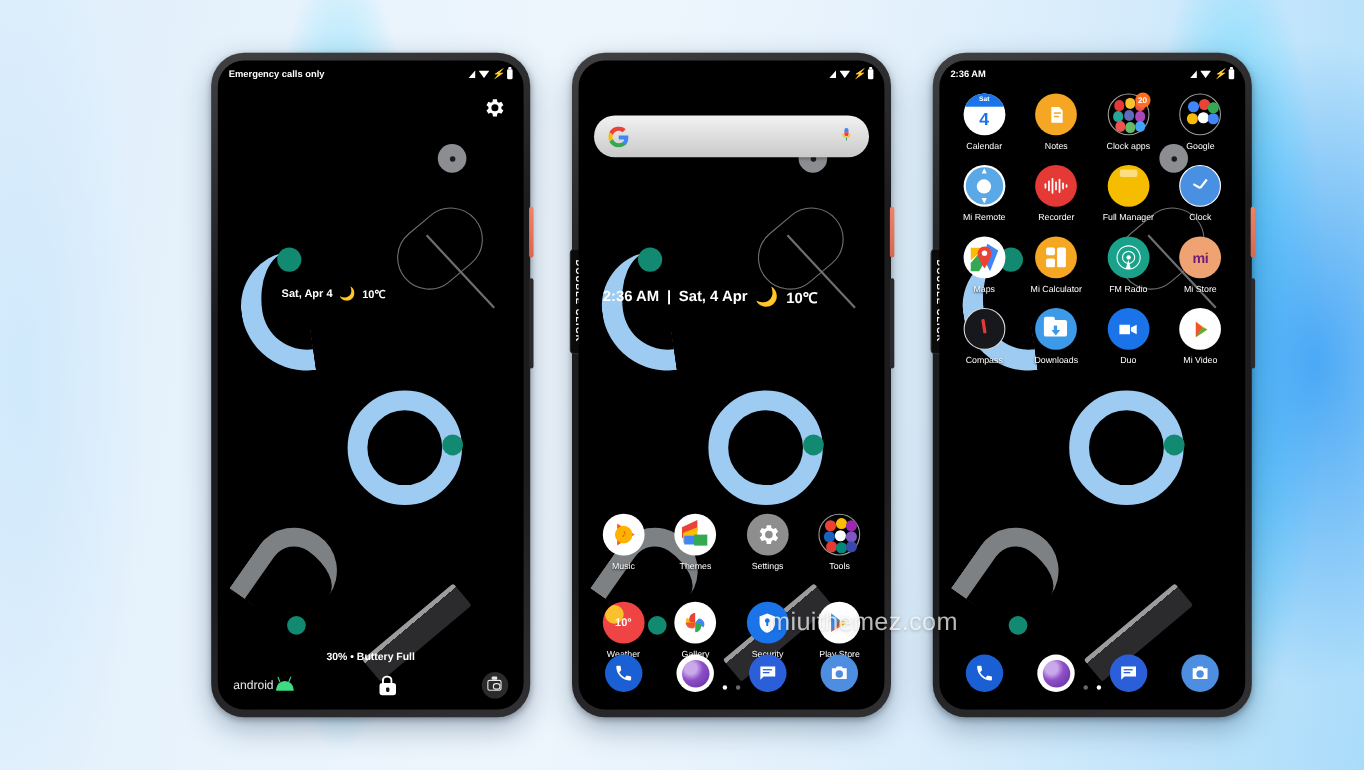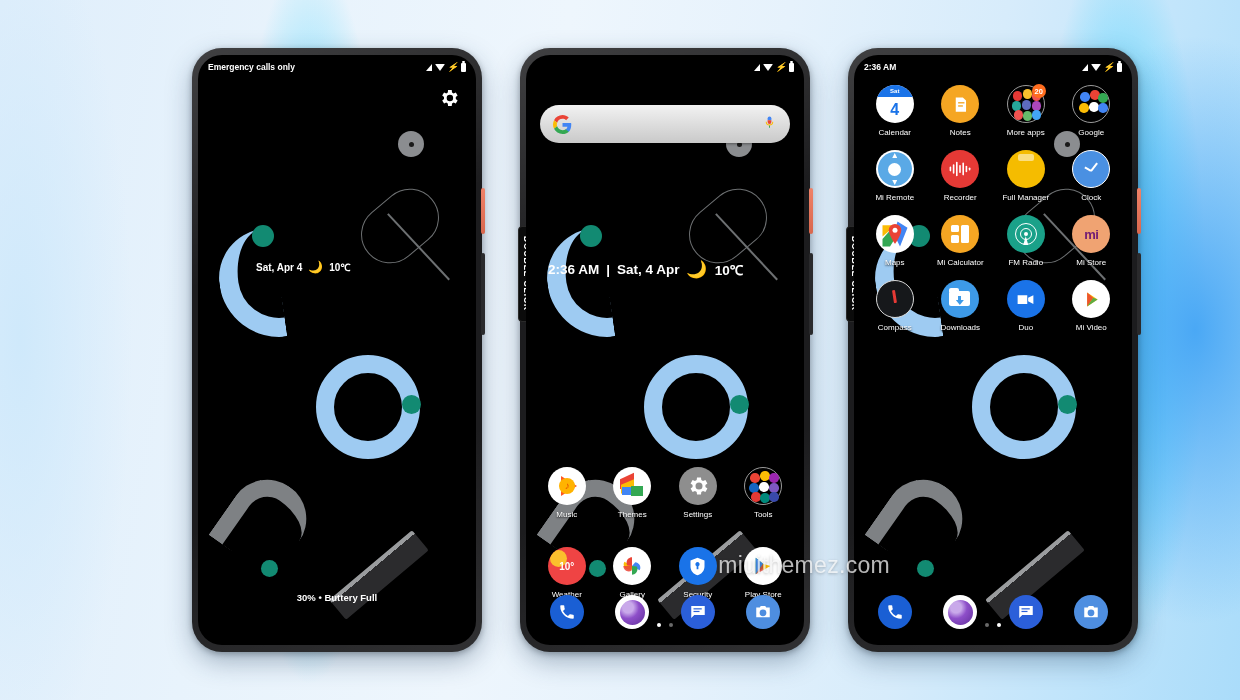--- a/index.html
+++ b/index.html
@@ -158,21 +158,21 @@
   .drawer { position:absolute; left:8px; right:8px; top:30px; z-index:22; }
   .drow { display:flex; margin-bottom:13px; }
   .folder-ring { width:38px;height:38px;border-radius:50%;border:1.3px solid #9a9a9a; position:relative;}
   .mini { position:absolute; width:9.5px;height:9.5px;border-radius:50%; }
   .badge {
     position:absolute; right:-2px; top:-2px; min-width:14px;height:14px;border-radius:7px;
     background:#ff6d1f; color:#fff; font-size:7.5px; font-weight:bold;
     display:flex;align-items:center;justify-content:center; padding:0 2px; z-index:4;
   }
   .watermark {
-    position:absolute; left:680px; top:552px; width:210px; text-align:right;
+    position:absolute; left:680px; top:552px; width:210px; text-align:center;
     color: rgba(255,255,255,.72); font-size:23px; font-weight:300; z-index:40;
     letter-spacing:.3px; text-shadow:0 1px 3px rgba(0,0,0,.25);
   }
 </style>
 </head>
 <body>
 
 <div id="stage">
 
   <div class="phone" id="p1">
@@ -215,20 +215,34 @@
       <div class="clock-block">
         <div class="dateline">
           <span>Sat, Apr 4</span>
           <span class="moon">🌙</span>
           <span>10℃</span>
         </div>
       </div>
 
       <div class="battline">30% • Buttery Full</div>
 
+      <div class="lockrow">
+        <span class="androidlogo">
+          <span>android</span>
+          <i class="droidmark"></i>
+        </span>
+        <span class="lockicon">
+          <i class="sh"></i>
+            <i class="body"></i>
+            <i class="kh"></i>
+        </span>
+        <span class="camchip">
+          <i class="camglyph"></i>
+        </span>
+      </div>
     </div>
   </div>
 
   <div class="phone" id="p2">
     <div class="bezel-hi"></div>
     <div class="sidebtn power"></div>
     <div class="sidebtn vol"></div>
     <div class="dblclick">
       <span>DOUBLE CLICK</span>
     </div>
@@ -478,21 +492,21 @@
               <i class="mini" style="left:5px;top:5px;background:#e53935"></i>
               <i class="mini" style="left:15px;top:3px;background:#fbc02d"></i>
               <i class="mini" style="left:24px;top:5px;background:#ef5350"></i>
               <i class="mini" style="left:4px;top:15px;background:#26a69a"></i>
               <i class="mini" style="left:14px;top:14px;background:#5c6bc0"></i>
               <i class="mini" style="left:24px;top:15px;background:#ab47bc"></i>
               <i class="mini" style="left:6px;top:24px;background:#ef5350"></i>
               <i class="mini" style="left:15px;top:25px;background:#66bb6a"></i>
               <i class="mini" style="left:24px;top:24px;background:#42a5f5"></i>
             </div>
-            <div class="lbl">More apps</div>
+            <div class="lbl">Clock apps</div>
           </div>
           <div class="cell">
             <div class="folder-ring">
               <i class="mini" style="left:7px;top:6px;background:#4285f4"></i>
               <i class="mini" style="left:17px;top:4px;background:#ea4335"></i>
               <i class="mini" style="left:25px;top:7px;background:#34a853"></i>
               <i class="mini" style="left:6px;top:17px;background:#fbbc05"></i>
               <i class="mini" style="left:16px;top:16px;background:#fff"></i>
               <i class="mini" style="left:25px;top:17px;background:#4285f4"></i>
             </div>

